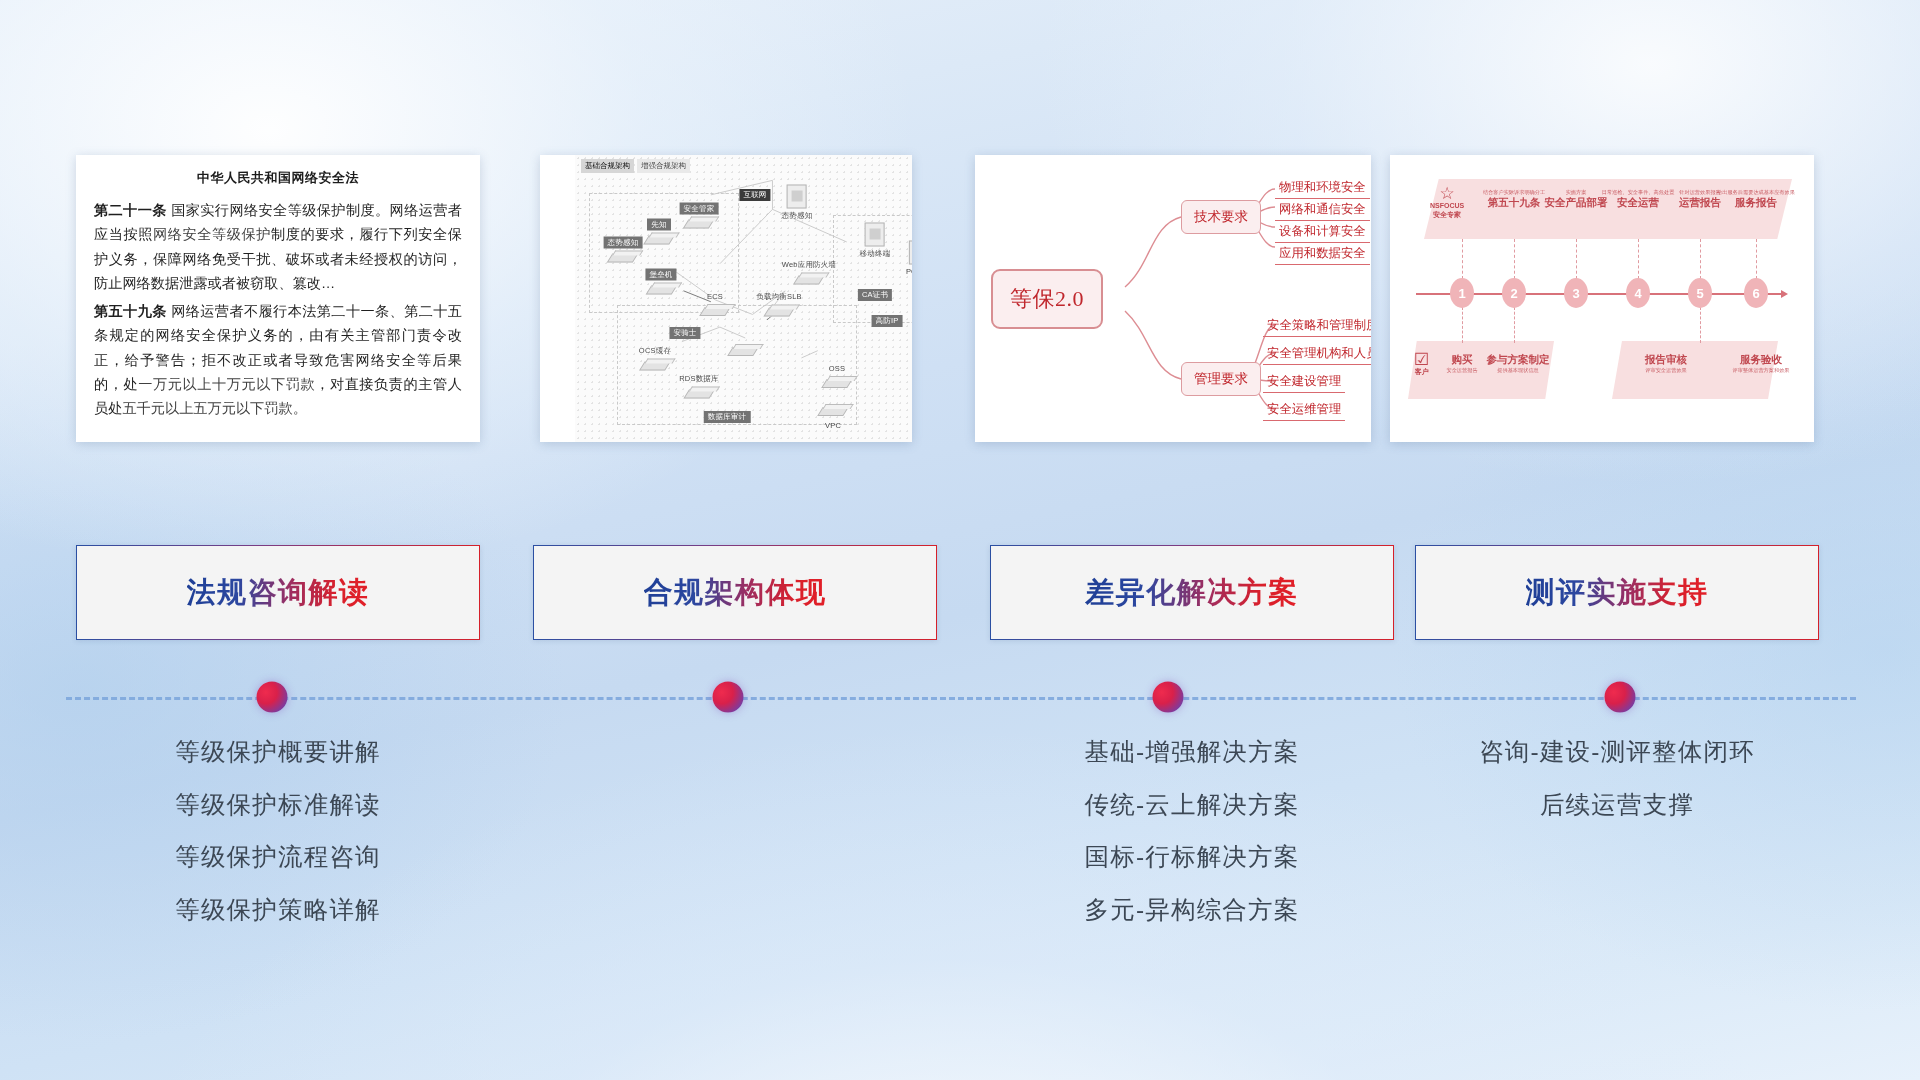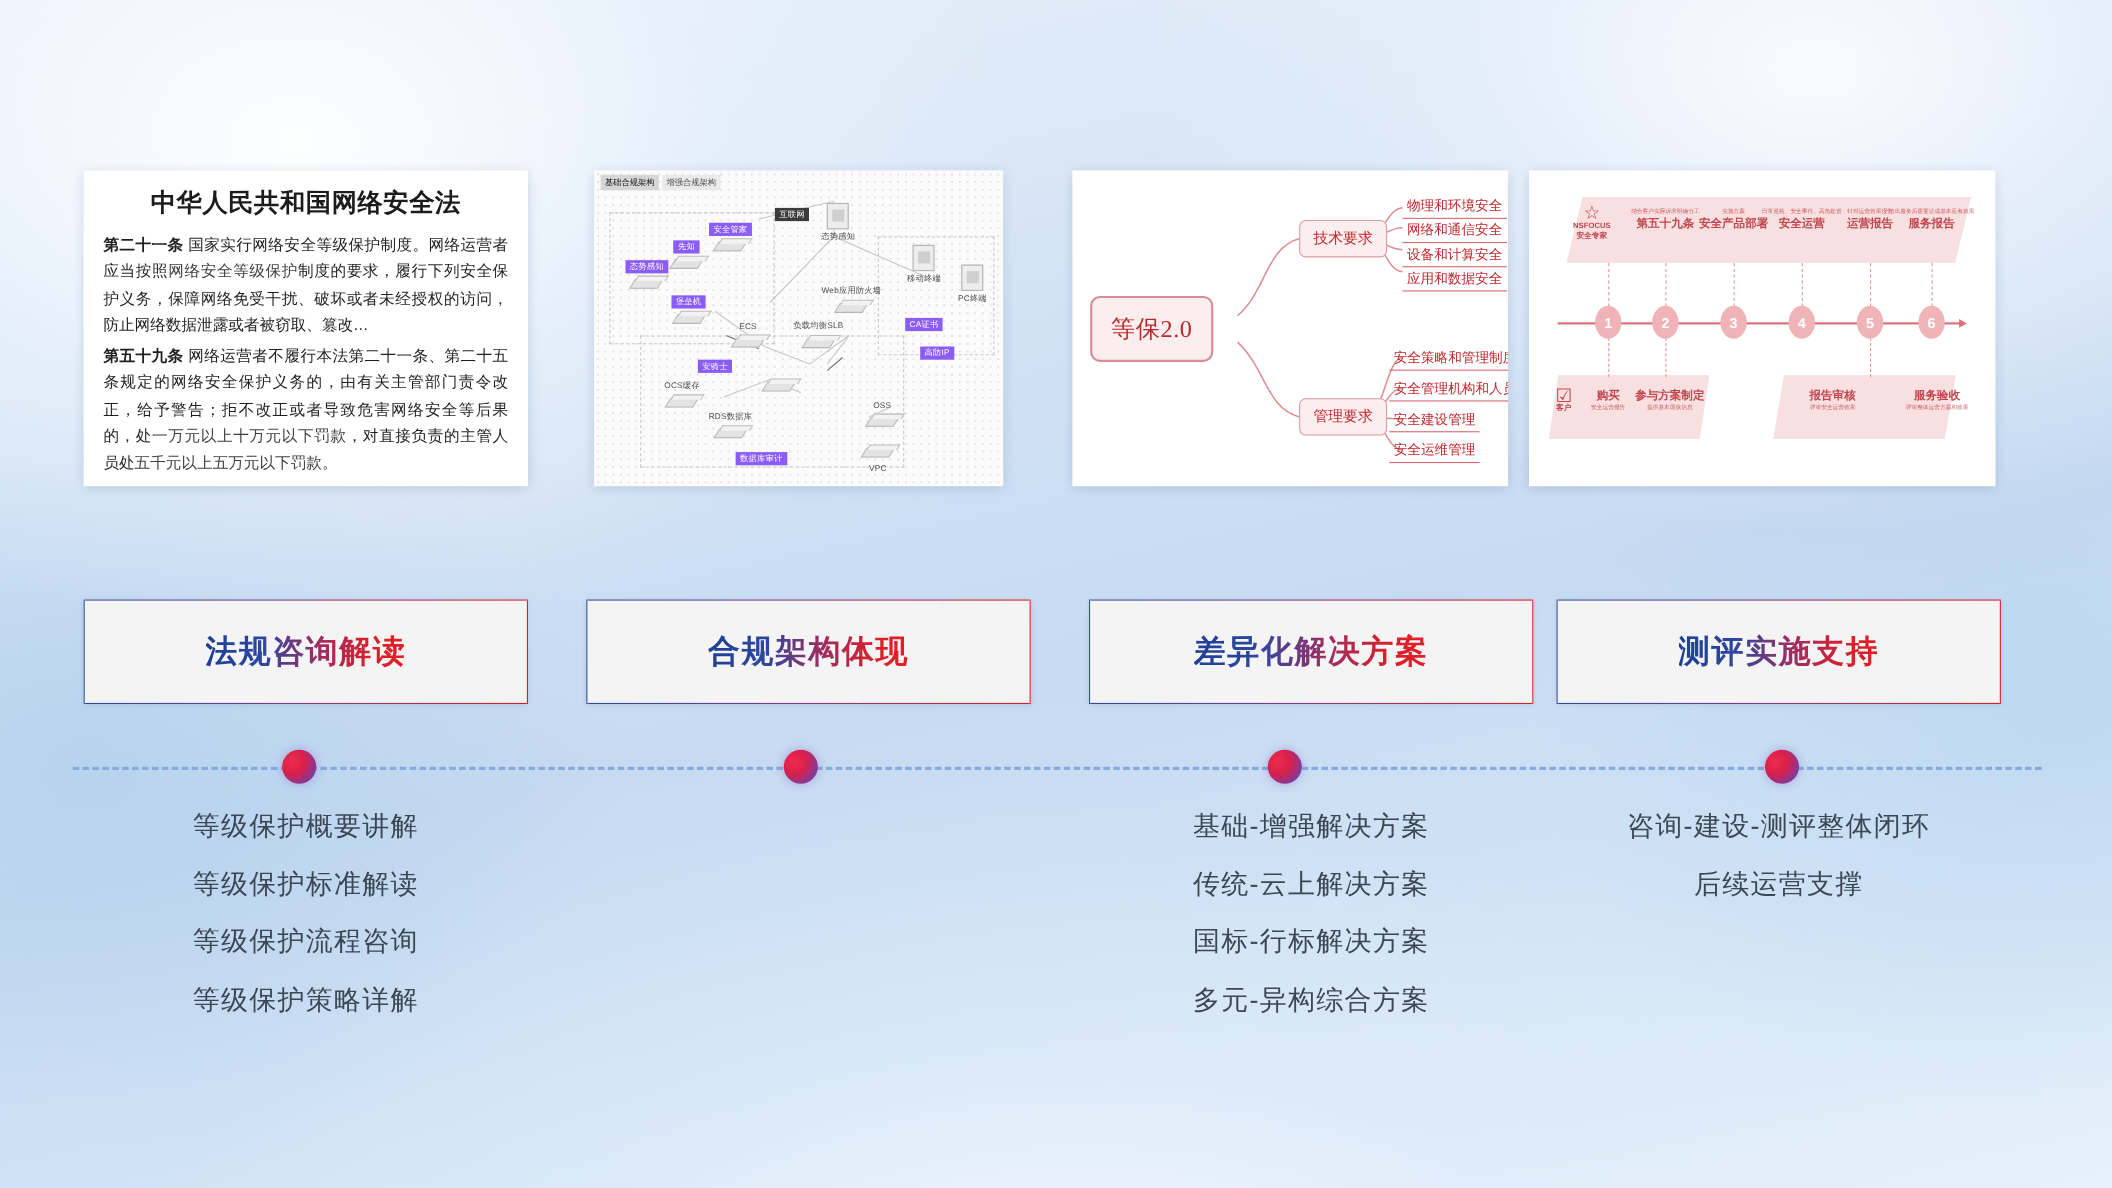--- a/index.html
+++ b/index.html
@@ -19,28 +19,28 @@
 
   
   .cards { position:absolute; left:0; top:0; width:1920px; height:450px; }
   .card {
     position:absolute; top:155px; height:287px;
     background:#ffffff;
     box-shadow:0 2px 10px rgba(60,90,130,0.22);
     overflow:hidden;
   }
   .card.c1 { left:76px;  width:404px; }
-  .card.c2 { left:540px; width:372px; }
+  .card.c2 { left:540px; width:372px;padding-left:35px; }
   .card.c3 { left:975px; width:396px; }
   .card.c4 { left:1390px;width:424px; }
 
   
   .law { padding:14px 18px 10px 18px; }
   .law-title {
-    text-align:center; font-weight:bold; font-size:23px; color:#1c1c1c;
+    text-align:center; font-weight:bold; font-size:13px; color:#1c1c1c;
     letter-spacing:.5px; margin-bottom:11px;
   }
   .law p {
     font-size:14.2px; line-height:1.72; color:#1f1f1f; text-align:justify;
     margin-bottom:3px;
   }
   .law b { font-weight:bold; }
   .law .r { color:#404040; }
 
   
@@ -64,21 +64,21 @@
   .srv i {
     position:absolute; left:0; top:4px; width:26px; height:9px;
     background:#e3e3e3; border:1px solid #b7b7b7;
     transform:skewX(-32deg);
   }
   .srv i::after{
     content:""; position:absolute; left:0; top:-4px; width:26px; height:4px;
     background:#f2f2f2; border:1px solid #bcbcbc; border-bottom:none;
   }
   .tag {
-    font-size:7.5px; color:#fff; background:#8b5cf6; padding:1px 4px; white-space:nowrap;
+    font-size:7.5px; color:#fff; background:#737373; padding:1px 4px; white-space:nowrap;
     letter-spacing:.2px;
   }
   .tag.plain { background:transparent; color:#4a4a4a; }
   .tag.dark { background:#3b3b3b; }
   .pc { width:20px; height:24px; background:#ededed; border:1px solid #b3b3b3; position:relative; }
   .pc::after{ content:""; position:absolute; left:4px; top:5px; width:11px; height:11px; background:#cfcfcf; }
   .zone { position:absolute; border:1px dashed #c9c9c9; z-index:1; }
 
   
   .mm { position:relative; width:100%; height:100%; background:#fff; }

